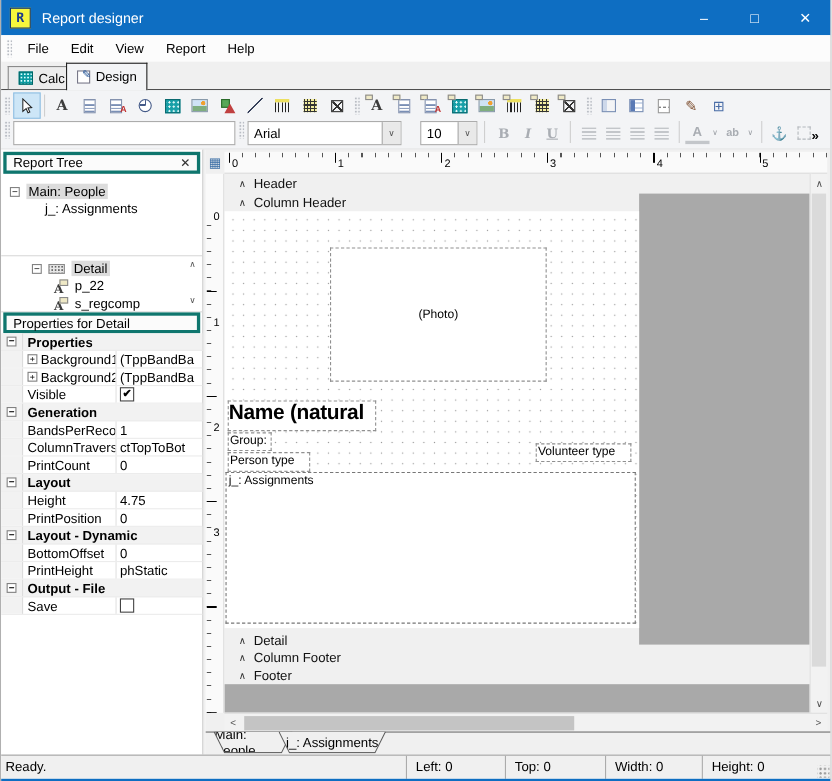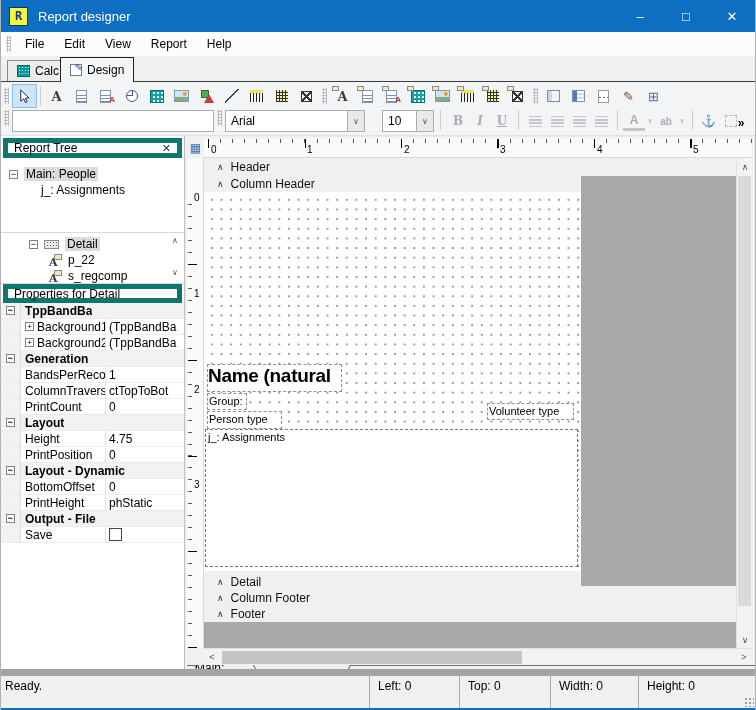--- a/index.html
+++ b/index.html
@@ -61,21 +61,21 @@
   .combo .arrow-btn{margin-left:auto;width:17px;height:100%;background:#e9e9e9;border-left:1px solid #acacac;display:flex;align-items:center;justify-content:center;font-size:8px;color:#555}
   .fbtn{width:22px;height:22px;display:flex;align-items:center;justify-content:center;color:#a9adb3;font-weight:bold;flex:none}
   .fbtn .u{text-decoration:underline}
   .align-ic{width:13px;height:11px;background:repeating-linear-gradient(0deg,#c3c6ca 0 1.5px,transparent 1.5px 3.2px)}
   .drop-arrow{width:10px;height:22px;display:flex;align-items:center;justify-content:center;font-size:7px;color:#9a9ea4;flex:none}
   .frame-ic{width:12px;height:12px;border:1px dashed #b4b8bd}
   .more-btn{position:absolute;right:5px;top:3px;width:18px;height:20px;display:flex;align-items:center;justify-content:center;font-weight:bold}
 
   
   .leftpanel{position:absolute;left:0;top:136px;width:184px;bottom:24px;background:#fff;border-right:1px solid #bdbdbd}
-  .panel-head{position:absolute;left:2px;right:2px;height:20px;border:5px solid #0f766e;background:#fbfbfb;display:flex;align-items:center;padding:0 6px}
+  .panel-head{position:absolute;left:2px;right:2px;height:20px;border:3px solid #0f766e;background:#fbfbfb;display:flex;align-items:center;padding:0 6px}
   .panel-head .close-x{margin-left:auto;font-size:11px;color:#333}
   .tnode{position:absolute;display:flex;align-items:center;gap:6px;height:16px}
   .expander{width:9px;height:9px;border:1px solid #828282;background:#fff;font-size:9px;line-height:7px;text-align:center;flex:none}
   .sel-label{background:#dcdcdc;padding:0 2px}
   .band-ic{width:15px;height:9px;border:1px solid #8a8a8a;background:#e8e8e8;background-image:radial-gradient(#666 0.6px,transparent 0.8px);background-size:3px 3px;background-position:1px 3px;flex:none}
   .dbtext-ic{position:relative;width:13px;height:13px;flex:none}
   .dbtext-ic .a{position:absolute;left:0;bottom:-1px;font-size:11px;font-weight:bold;color:#3c3c3c;font-family:"DejaVu Serif",serif;line-height:1}
   .dbtext-ic .tbl{position:absolute;right:0;top:0;width:8px;height:6px;background:#efe9c6;border:1px solid #8a8a8a}
   .mini-scroll{position:absolute;width:14px;display:flex;align-items:center;justify-content:center;font-size:8px;color:#555}
   .objtree{position:absolute;left:0;right:0;border-top:1px solid #d9d9d9;border-bottom:1px solid #d9d9d9}
@@ -126,21 +126,21 @@
   .v-thumb{position:absolute;left:1px;right:1px;top:18px;height:430px;background:#dadada}
   .h-thumb{width:300px;height:13px;background:#c4c4c4;margin-left:2px}
   .h-scroll .sb-right{margin-left:auto}
 
   
   .btabbar{position:absolute;left:0;right:0;top:529px;height:21px;background:#f0f0f0;border-top:1px solid #6f6f6f}
   .btab{position:absolute;top:-1px;height:20px;background:#5a5a5a;clip-path:polygon(0 0,100% 0,calc(100% - 10px) 100%,10px 100%)}
   .btab>span{position:absolute;left:1px;right:1px;top:0;bottom:1px;background:#f0f0f0;clip-path:polygon(0 0,100% 0,calc(100% - 9.5px) 100%,9.5px 100%);display:flex;align-items:center;justify-content:center;font-size:12px}
 
   
-  .statusbar{position:absolute;left:0;right:0;bottom:2px;height:39px;background:#f0f0f0;border-top:7px solid #a3a3a3}
+  .statusbar{position:absolute;left:0;right:0;bottom:2px;height:22px;background:#f0f0f0;border-top:1px solid #a3a3a3}
   .status-msg{position:absolute;left:4px;top:3px}
   .status-panel{position:absolute;top:0;bottom:0;border-left:1px solid #ababab;padding:3px 0 0 8px}
   .size-grip{position:absolute;right:1px;bottom:1px;width:11px;height:11px;background-image:radial-gradient(#9a9a9a 1px,transparent 1.2px);background-size:4px 4px;background-position:1px 1px}
   .accent-bottom{position:absolute;left:0;right:0;bottom:0;height:2px;background:#0e6ec2}
   .splitter{position:absolute;left:184px;top:136px;width:2px;bottom:24px;background:#f0f0f0}
 </style>
 </head>
 <body>
 
 <div id="win">
@@ -363,21 +363,21 @@
       <span>Properties for Detail</span>
     </div>
 
     <div class="propgrid" style="top:167px">
 
         <div class="prow group">
           <span class="p-gut">
             <span class="p-gbox">−</span>
           </span>
           <span class="p-name">
-            <span>TppBandBa</span>
+            <span>Properties</span>
           </span>
           <span class="p-val">
             <span></span>
           </span>
         </div>
 
         <div class="prow item">
           <span class="p-gut"></span>
           <span class="p-name">
             <span class="p-ibox">+</span>
@@ -392,20 +392,30 @@
           <span class="p-gut"></span>
           <span class="p-name">
             <span class="p-ibox">+</span>
             <span>Background2</span>
           </span>
           <span class="p-val">
             <span>(TppBandBa</span>
           </span>
         </div>
 
+        <div class="prow check">
+          <span class="p-gut"></span>
+          <span class="p-name">
+            <span>Visible</span>
+          </span>
+          <span class="p-val">
+            <span class="p-chk">✔</span>
+            <span></span>
+          </span>
+        </div>
 
         <div class="prow group">
           <span class="p-gut">
             <span class="p-gbox">−</span>
           </span>
           <span class="p-name">
             <span>Generation</span>
           </span>
           <span class="p-val">
             <span></span>
@@ -561,20 +571,21 @@
       <div class="band" style="top:1px">
         <span class="chev">∧</span>
         <span>Header</span>
       </div>
       <div class="band" style="top:18px">
         <span class="chev">∧</span>
         <span>Column Header</span>
       </div>
 
       <div class="page">
+        <div class="el photo-el" style="left:96px;top:33px;width:197px;height:122px">(Photo)</div>
         <div class="el big" style="left:3px;top:172px;width:135px;height:28px;overflow:hidden">Name (natural</div>
         <div class="el small" style="left:3px;top:201px;width:40px;height:17px">Group:</div>
         <div class="el small" style="left:3px;top:219px;width:75px;height:18px">Person type</div>
         <div class="el small" style="left:283px;top:211px;width:87px;height:17px">Volunteer type</div>
         <div class="el sub-el" style="left:1px;top:237px;width:373px;height:138px;border-color:#777">j_: Assignments</div>
       </div>
 
       <div class="band" style="top:416px">
         <span class="chev">∧</span>
         <span>Detail</span>

